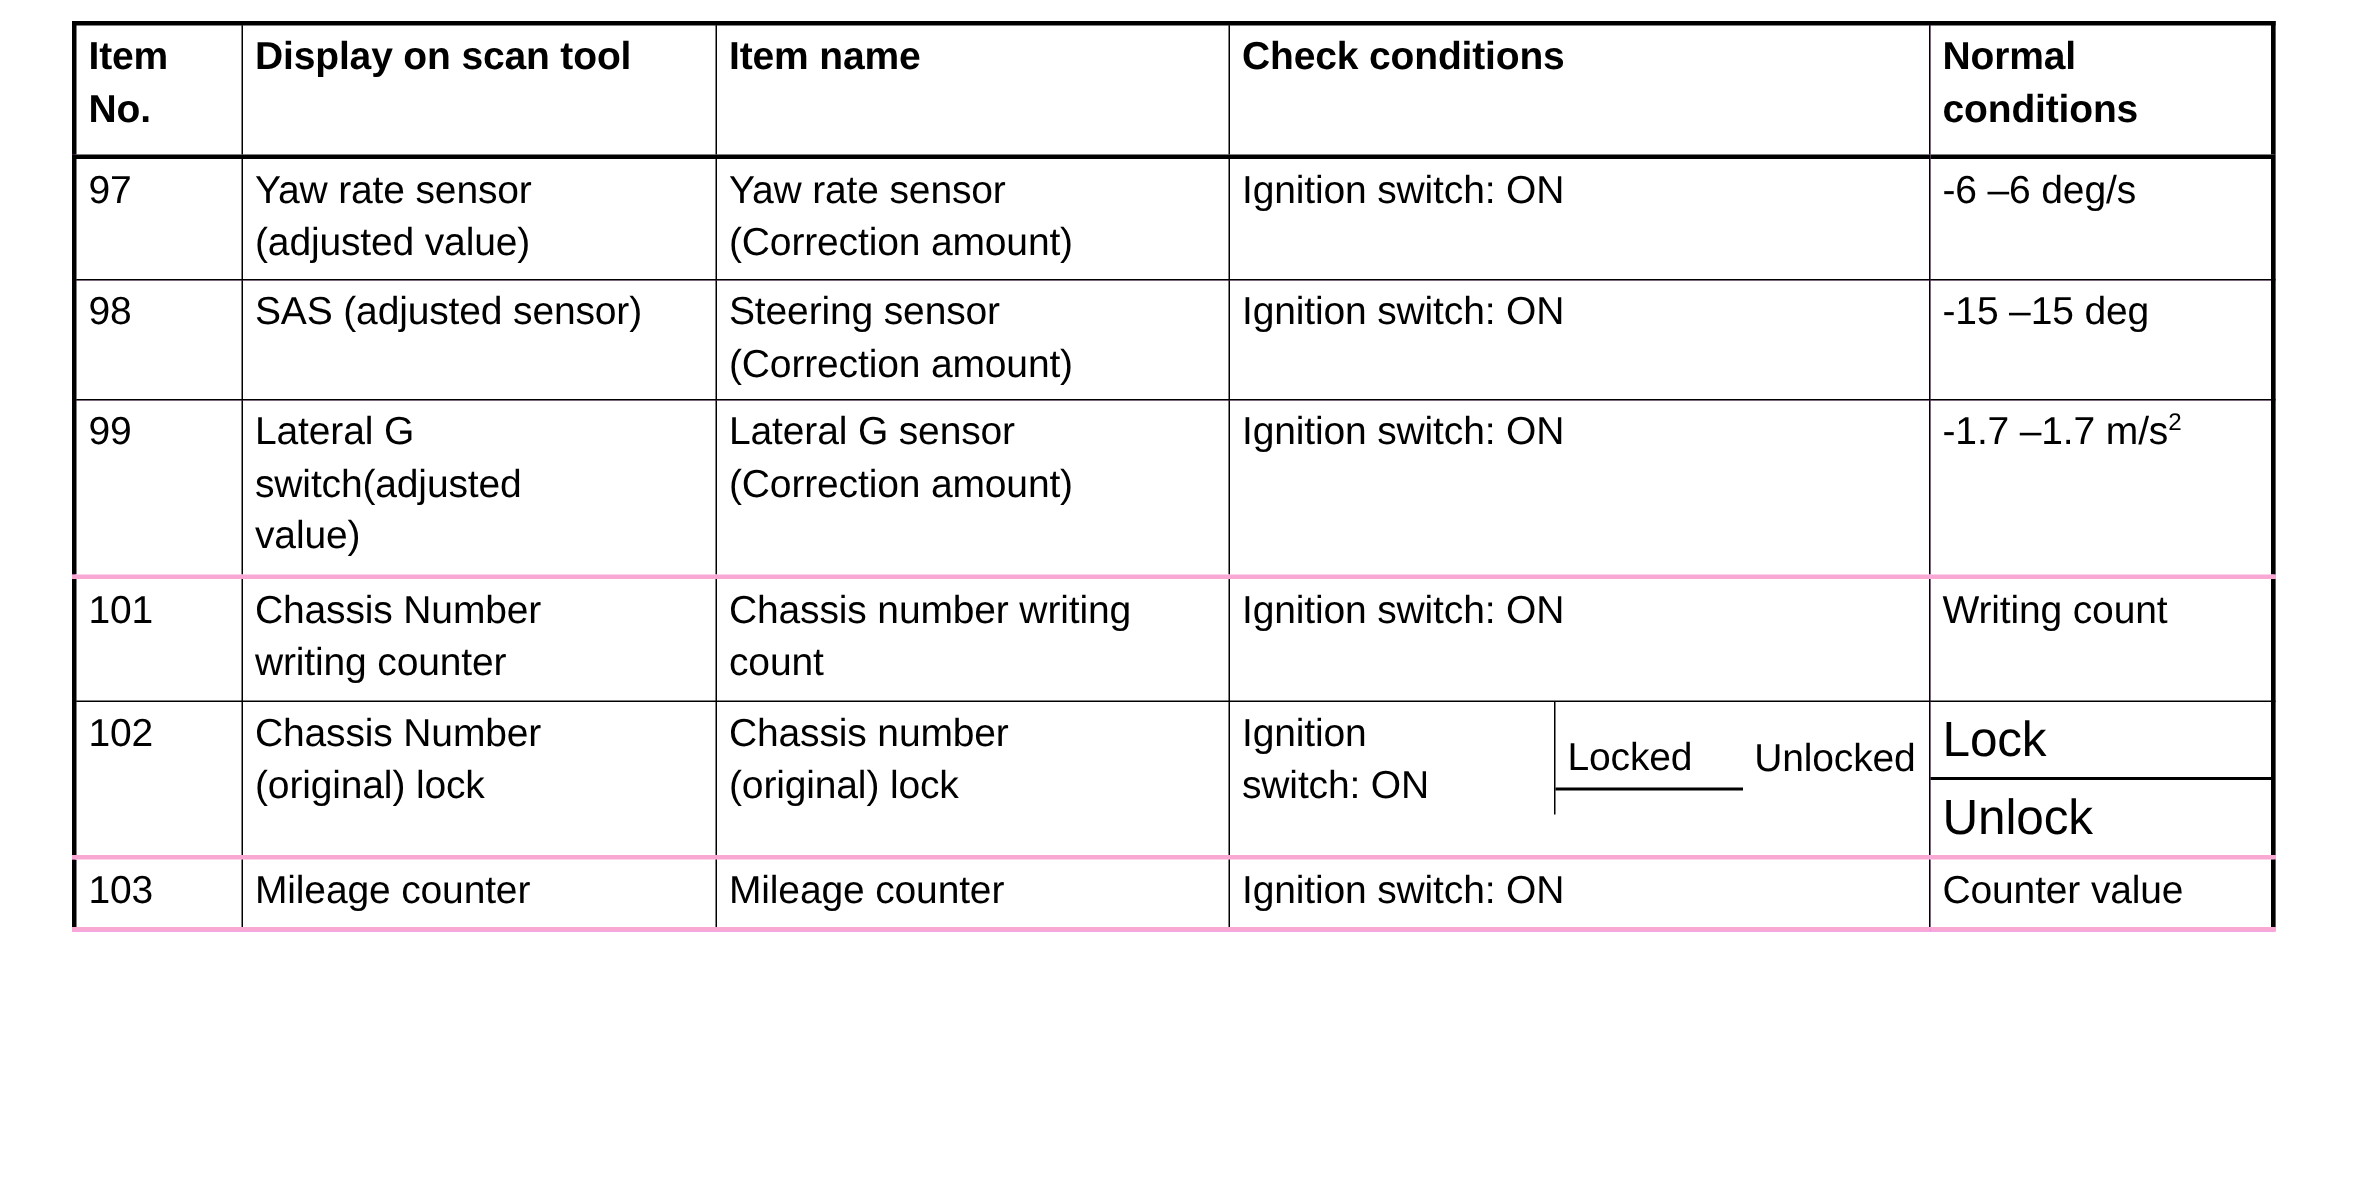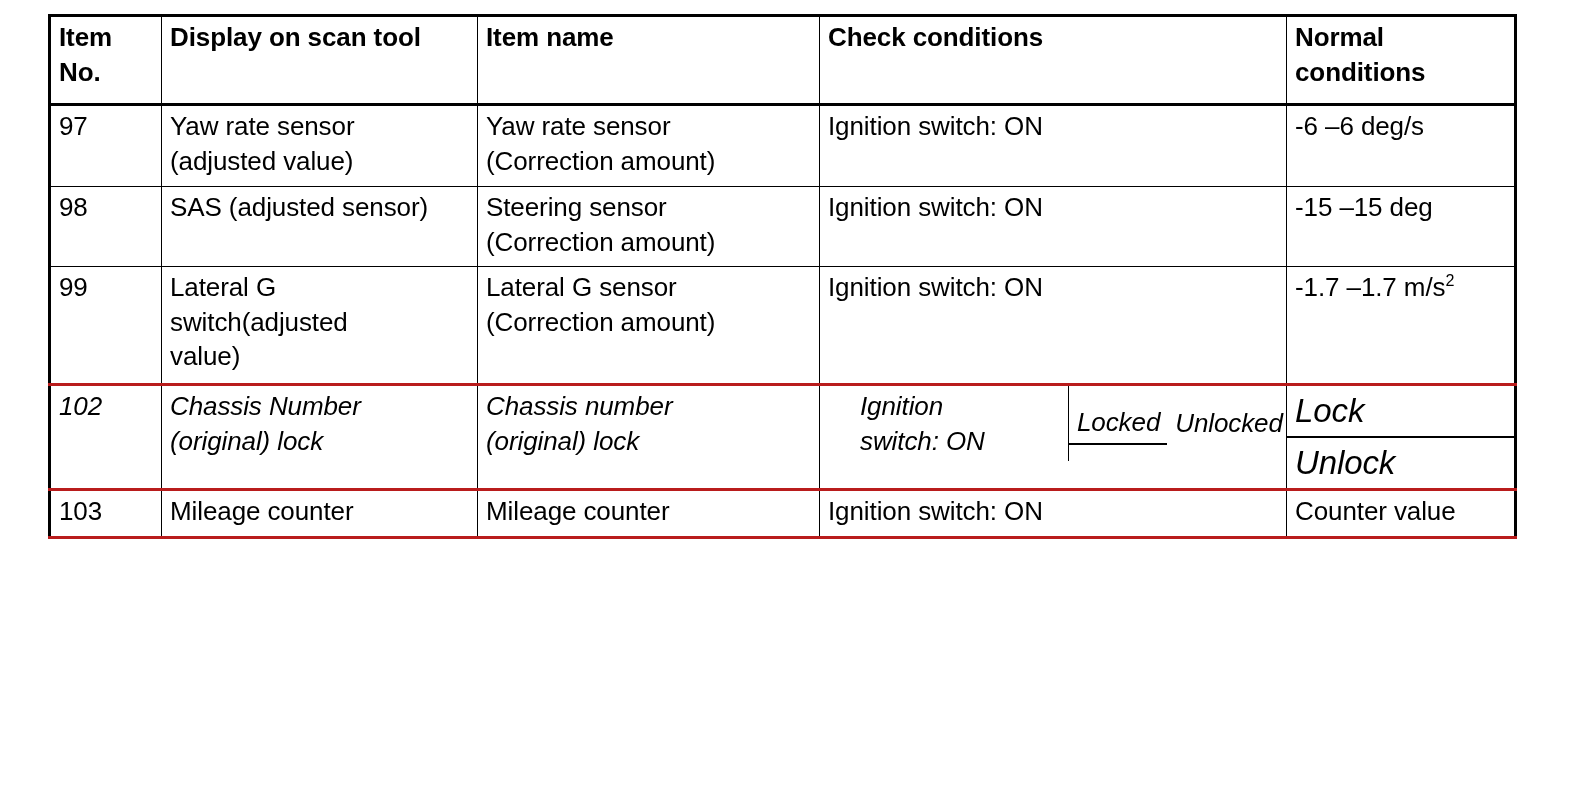--- a/index.html
+++ b/index.html
@@ -55,21 +55,21 @@
     border-bottom: 3px solid #000000;
   }
 
   
   table.datalist {
     border: 3px solid #000000;
   }
 
   
   tr.thick-bottom > td {
-    border-bottom: 3px solid #b91c1c;
+    border-bottom: 3px solid #f9a8d4;
   }
 
   
   col.c-itemno   { width: 112px; }
   col.c-display  { width: 316px; }
   col.c-itemname { width: 342px; }
   col.c-check    { width: 467px; }
   col.c-normal   { width: 229px; }
 
   
@@ -83,21 +83,20 @@
     height: 100%;
   }
   .split-left {
     width: 217px;
     flex: 0 0 217px;
     padding: 3px 21px 3px 8px;
     box-sizing: border-box;
     border-right: 1px solid #000000;
     font-size: 26px;
     line-height: 1.33;
-    margin-left: 32px;
   }
   .split-right {
     flex: 1 1 auto;
     display: flex;
     flex-direction: row;
     align-items: center;
   }
   .split-right .subrow {
     flex: 1 1 50%;
     padding: 3px 7px 3px 8px;
@@ -206,22 +205,35 @@
           </td>
           <td>
             <div>Lateral G sensor</div>
             <div>(Correction amount)</div>
           </td>
           <td>Ignition switch: ON</td>
           <td><span>-1.7 –1.7</span> <span>m/s</span><sup>2</sup></td>
         </tr>
 
 
-
-        <tr class="thick-bottom" style="height: 97px; font-style: italic;">
+        <tr style="height: 83px;">
+          <td>101</td>
+          <td>
+            <div>Chassis Number</div>
+            <div>writing counter</div>
+          </td>
+          <td>
+            <div class="nowrap">Chassis number writing</div>
+            <div>count</div>
+          </td>
+          <td>Ignition switch: ON</td>
+          <td>Writing count</td>
+        </tr>
+
+        <tr class="thick-bottom" style="height: 97px;">
           <td>102</td>
           <td>
             <div>Chassis Number</div>
             <div>(original) lock</div>
           </td>
           <td>
             <div>Chassis number</div>
             <div>(original) lock</div>
           </td>
           <td class="split-cell">

